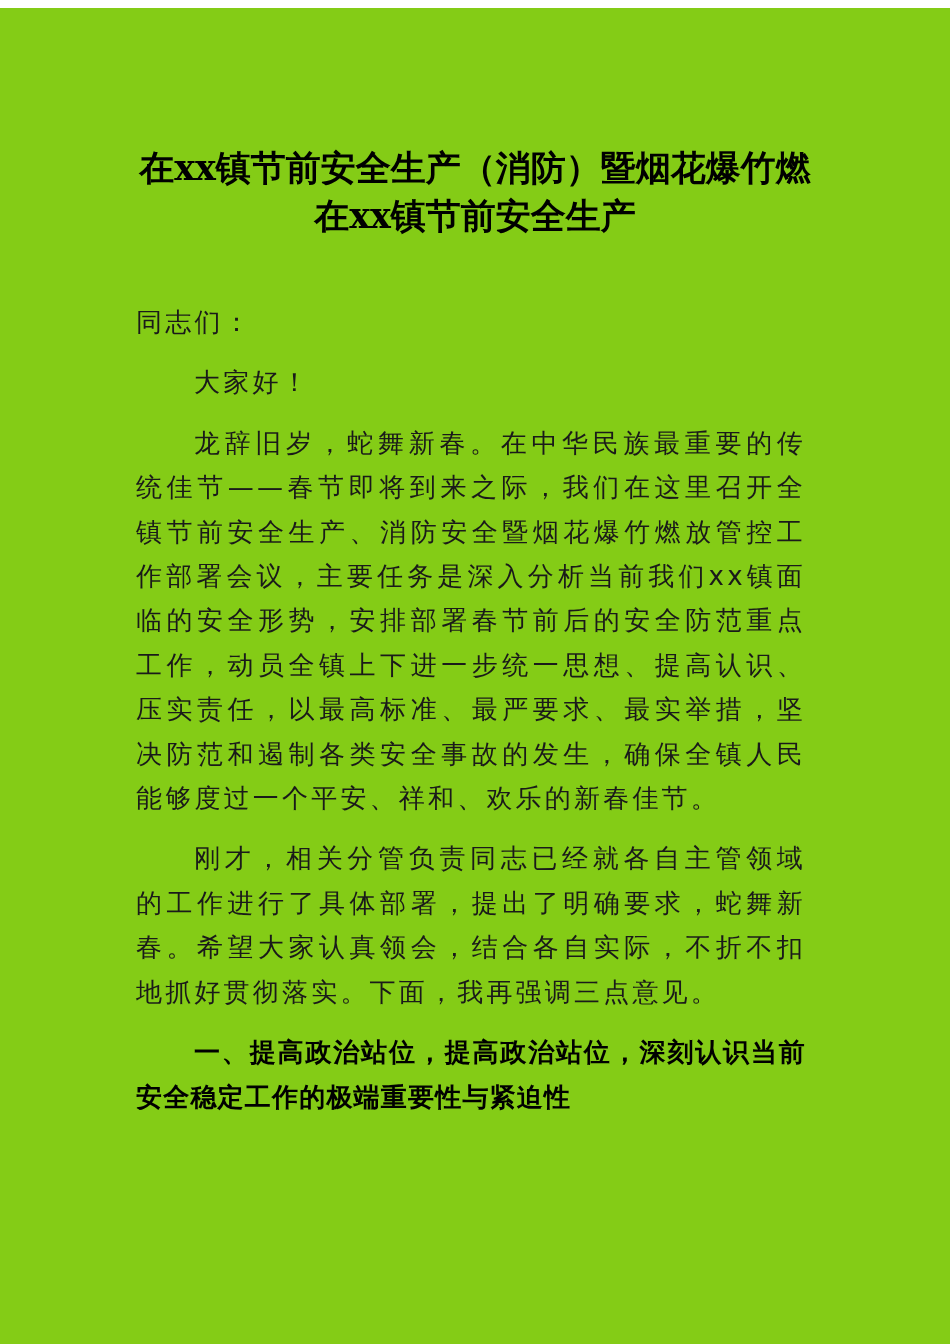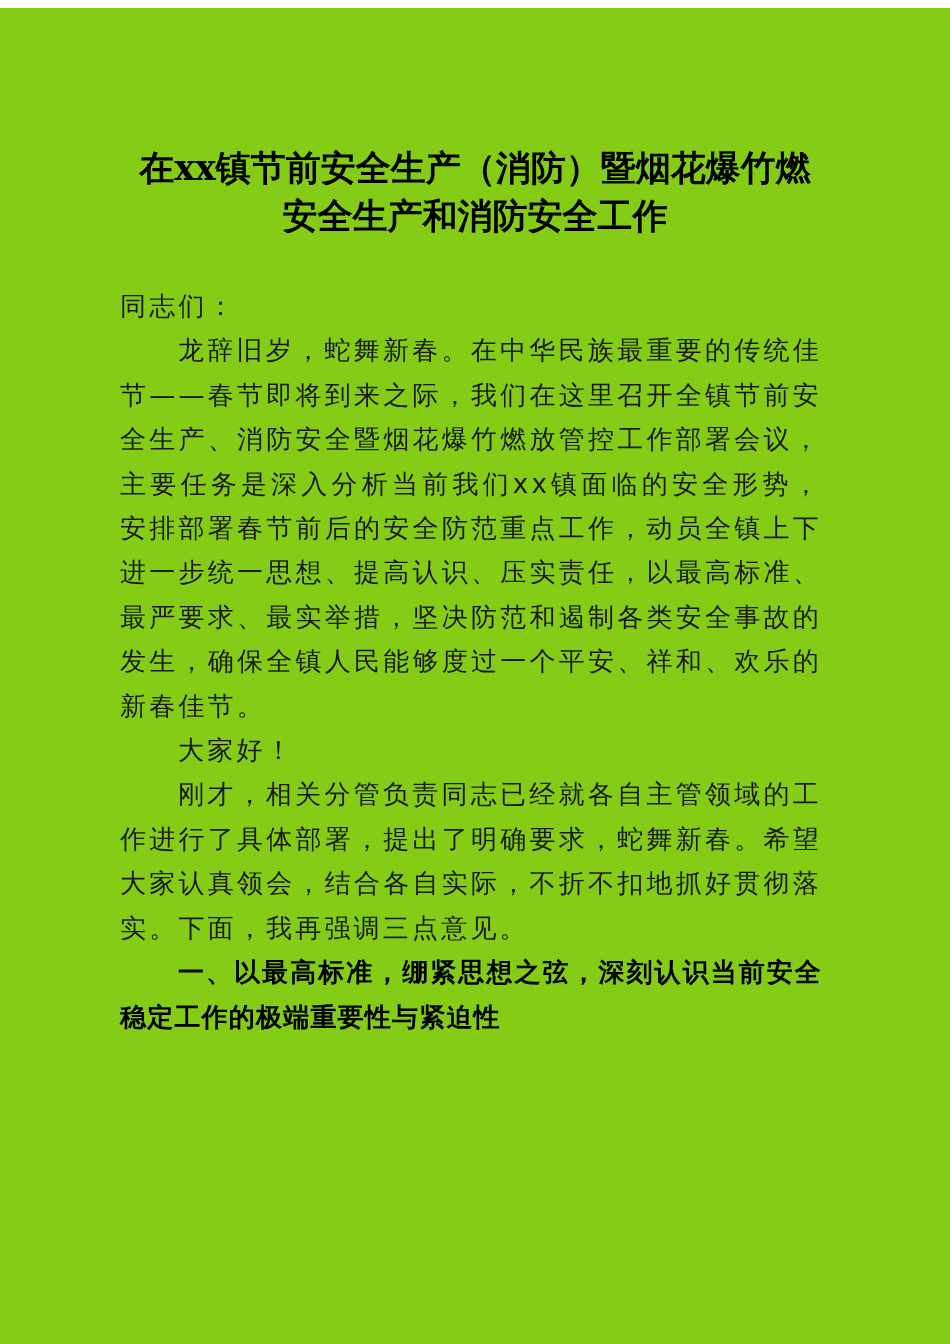--- a/index.html
+++ b/index.html
@@ -43,21 +43,21 @@
     left: 120px;
     top: 276px;
     width: 702px;
     font-family: "DejaVu Sans", "Liberation Sans", sans-serif;
     font-size: 26px;
     line-height: 44.4px;
     letter-spacing: 3.2px;
     color: #1a1a1a;
   }
   .para {
-    margin: 0;
+    margin: 16px;
     padding: 0;
     text-align: justify;
     text-justify: inter-character;
     word-break: break-all;
   }
   .indent {
     text-indent: 58px;
   }
   .heading {
     font-weight: bold;
@@ -65,24 +65,24 @@
     letter-spacing: 1.2px;
   }
 </style>
 </head>
 <body>
 
 <div class="page">
 
   <div class="title">
     <span class="title-line">在xx镇节前安全生产（消防）暨烟花爆竹燃</span>
-    <span class="title-line">安全生产和消防安全工作</span>
+    <span class="title-line">在xx镇节前安全生产</span>
   </div>
 
   <div class="body">
     <p class="para">同志们：</p>
+    <p class="para indent">大家好！</p>
     <p class="para indent">龙辞旧岁，蛇舞新春。在中华民族最重要的传统佳节——春节即将到来之际，我们在这里召开全镇节前安全生产、消防安全暨烟花爆竹燃放管控工作部署会议，主要任务是深入分析当前我们xx镇面临的安全形势，安排部署春节前后的安全防范重点工作，动员全镇上下进一步统一思想、提高认识、压实责任，以最高标准、最严要求、最实举措，坚决防范和遏制各类安全事故的发生，确保全镇人民能够度过一个平安、祥和、欢乐的新春佳节。</p>
-    <p class="para indent">大家好！</p>
     <p class="para indent">刚才，相关分管负责同志已经就各自主管领域的工作进行了具体部署，提出了明确要求，蛇舞新春。希望大家认真领会，结合各自实际，不折不扣地抓好贯彻落实。下面，我再强调三点意见。</p>
-    <p class="para indent heading">一、以最高标准，绷紧思想之弦，深刻认识当前安全稳定工作的极端重要性与紧迫性</p>
+    <p class="para indent heading">一、提高政治站位，提高政治站位，深刻认识当前安全稳定工作的极端重要性与紧迫性</p>
   </div>
 
 </div>
 
 </body></html>

